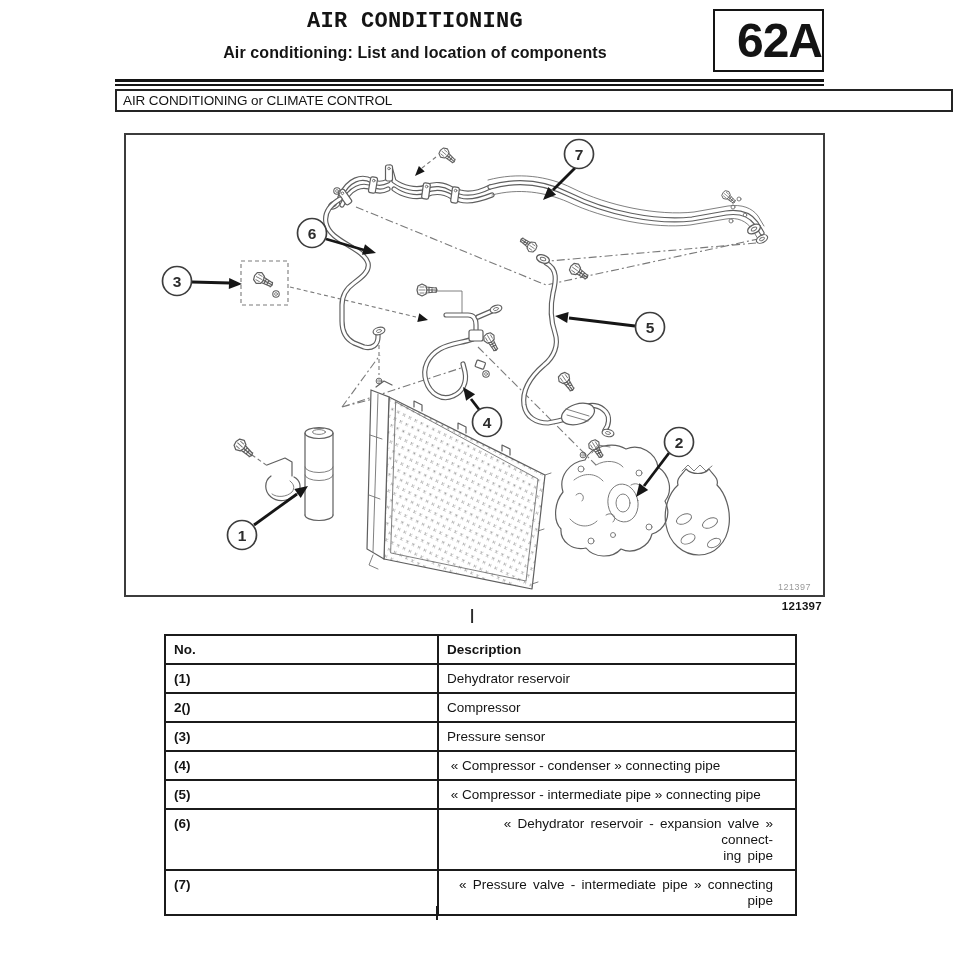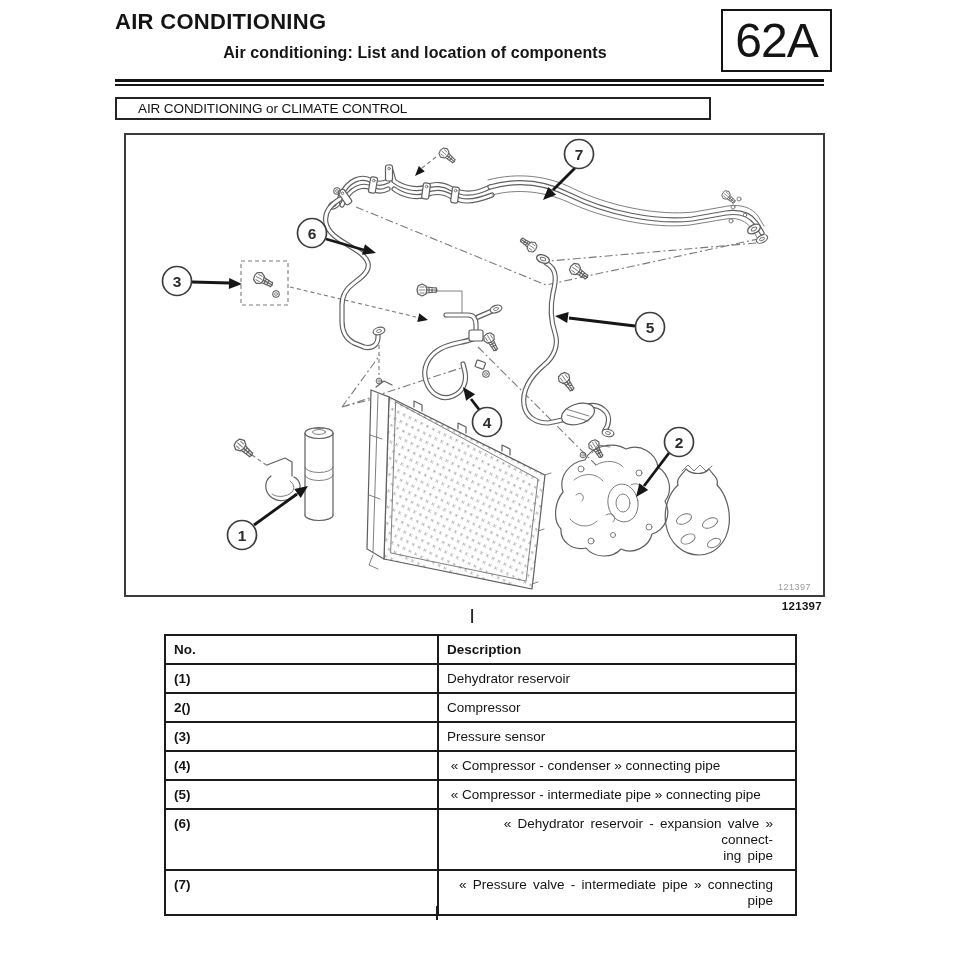--- a/index.html
+++ b/index.html
@@ -1,41 +1,41 @@
 <!DOCTYPE html>
 <html><head>
 <meta charset="utf-8">
 <style>
   html,body { margin:0; padding:0; background:#ffffff; }
   body {
     width:955px; height:955px; position:relative; overflow:hidden;
     font-family:"Liberation Sans", sans-serif; color:var(--ink,#141414);
   }
   .title {
-    position:absolute; left:115px; top:9px; width:600px; 
-    font-size:22px; font-weight:bold; letter-spacing:.3px; color:var(--ink,#141414);
+    position:absolute; left:115px; top:9px; width:600px; text-align:center;
+    font-size:22px; font-weight:bold; letter-spacing:.3px; color:var(--ink,#141414);font-family:Liberation Mono, monospace;
   }
   .subtitle {
     position:absolute; left:110px; top:44px; width:610px; text-align:center;
     font-size:16px; font-weight:bold; letter-spacing:.1px; color:var(--ink,#141414);
   }
   .section-box {
     position:absolute; left:713px; top:9px; width:111px; height:63px;
     border:2.5px solid var(--ink,#141414); box-sizing:border-box;
-    display:flex; align-items:center; justify-content:center;
-    font-size:48px; font-weight:normal; letter-spacing:-1px;margin-left:8px;
+    display:flex; align-items:center; justify-content:flex-end;
+    font-size:48px; font-weight:bold; letter-spacing:-1px;
   }
   .double-rule {
     position:absolute; left:115px; top:79px; width:709px; height:2px;
     border-top:3px solid var(--ink,#141414); border-bottom:2px solid var(--ink,#141414);
   }
   .banner {
-    position:absolute; left:115px; top:97px; width:596px; height:23px;
+    position:absolute; left:115px; top:89px; width:838px; height:23px;
     border:2px solid #242424; box-sizing:border-box;
-    font-size:13.5px; line-height:19px; padding-left:21px; letter-spacing:-0.1px;
+    font-size:13.5px; line-height:19px; padding-left:6px; letter-spacing:-0.1px;
     font-weight:500;
   }
   .diagram {
     position:absolute; left:124px; top:133px; width:701px; height:464px;
     border:2px solid #3c3c3c; box-sizing:border-box; margin:0; background:#fff;
   }
   .diagram svg { position:absolute; left:0; top:0; }
   .fig-inner {
     position:absolute; right:12px; bottom:3px; font-size:9px;
     color:var(--fig_inner,#9a9a9a); letter-spacing:.5px;

